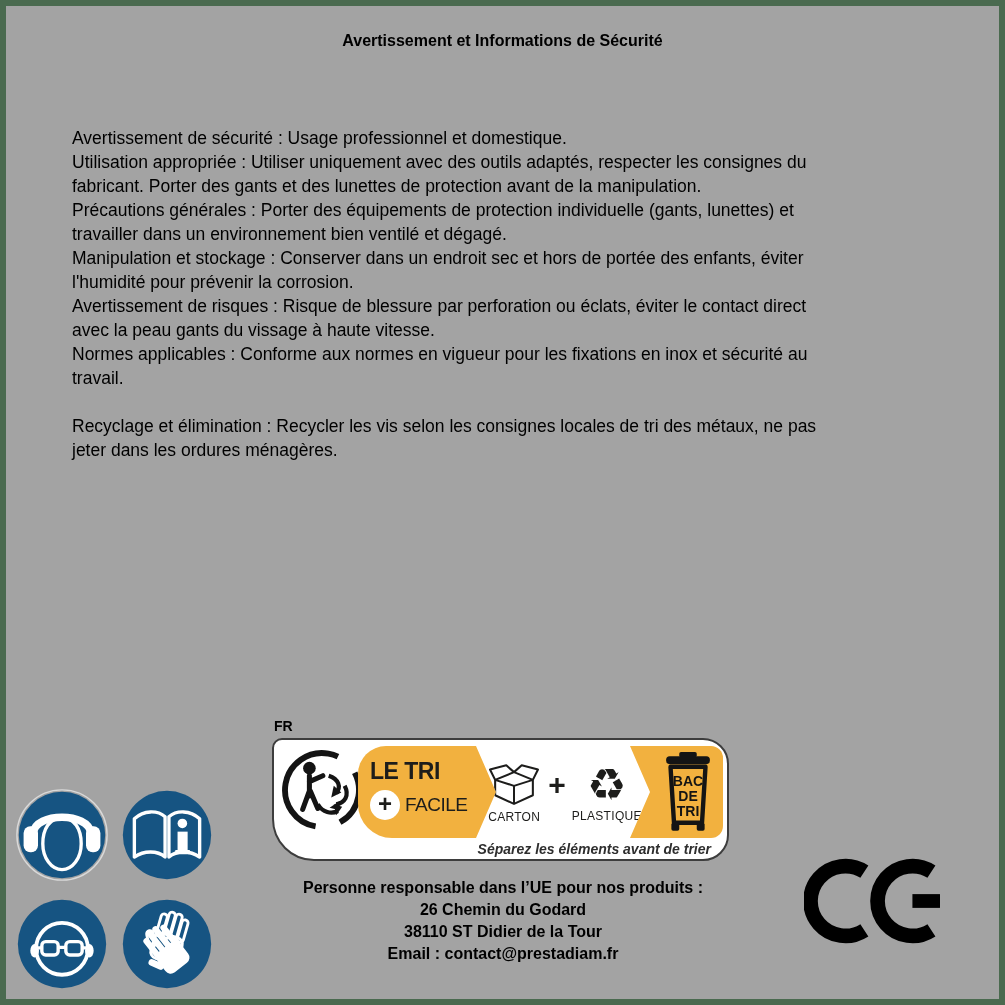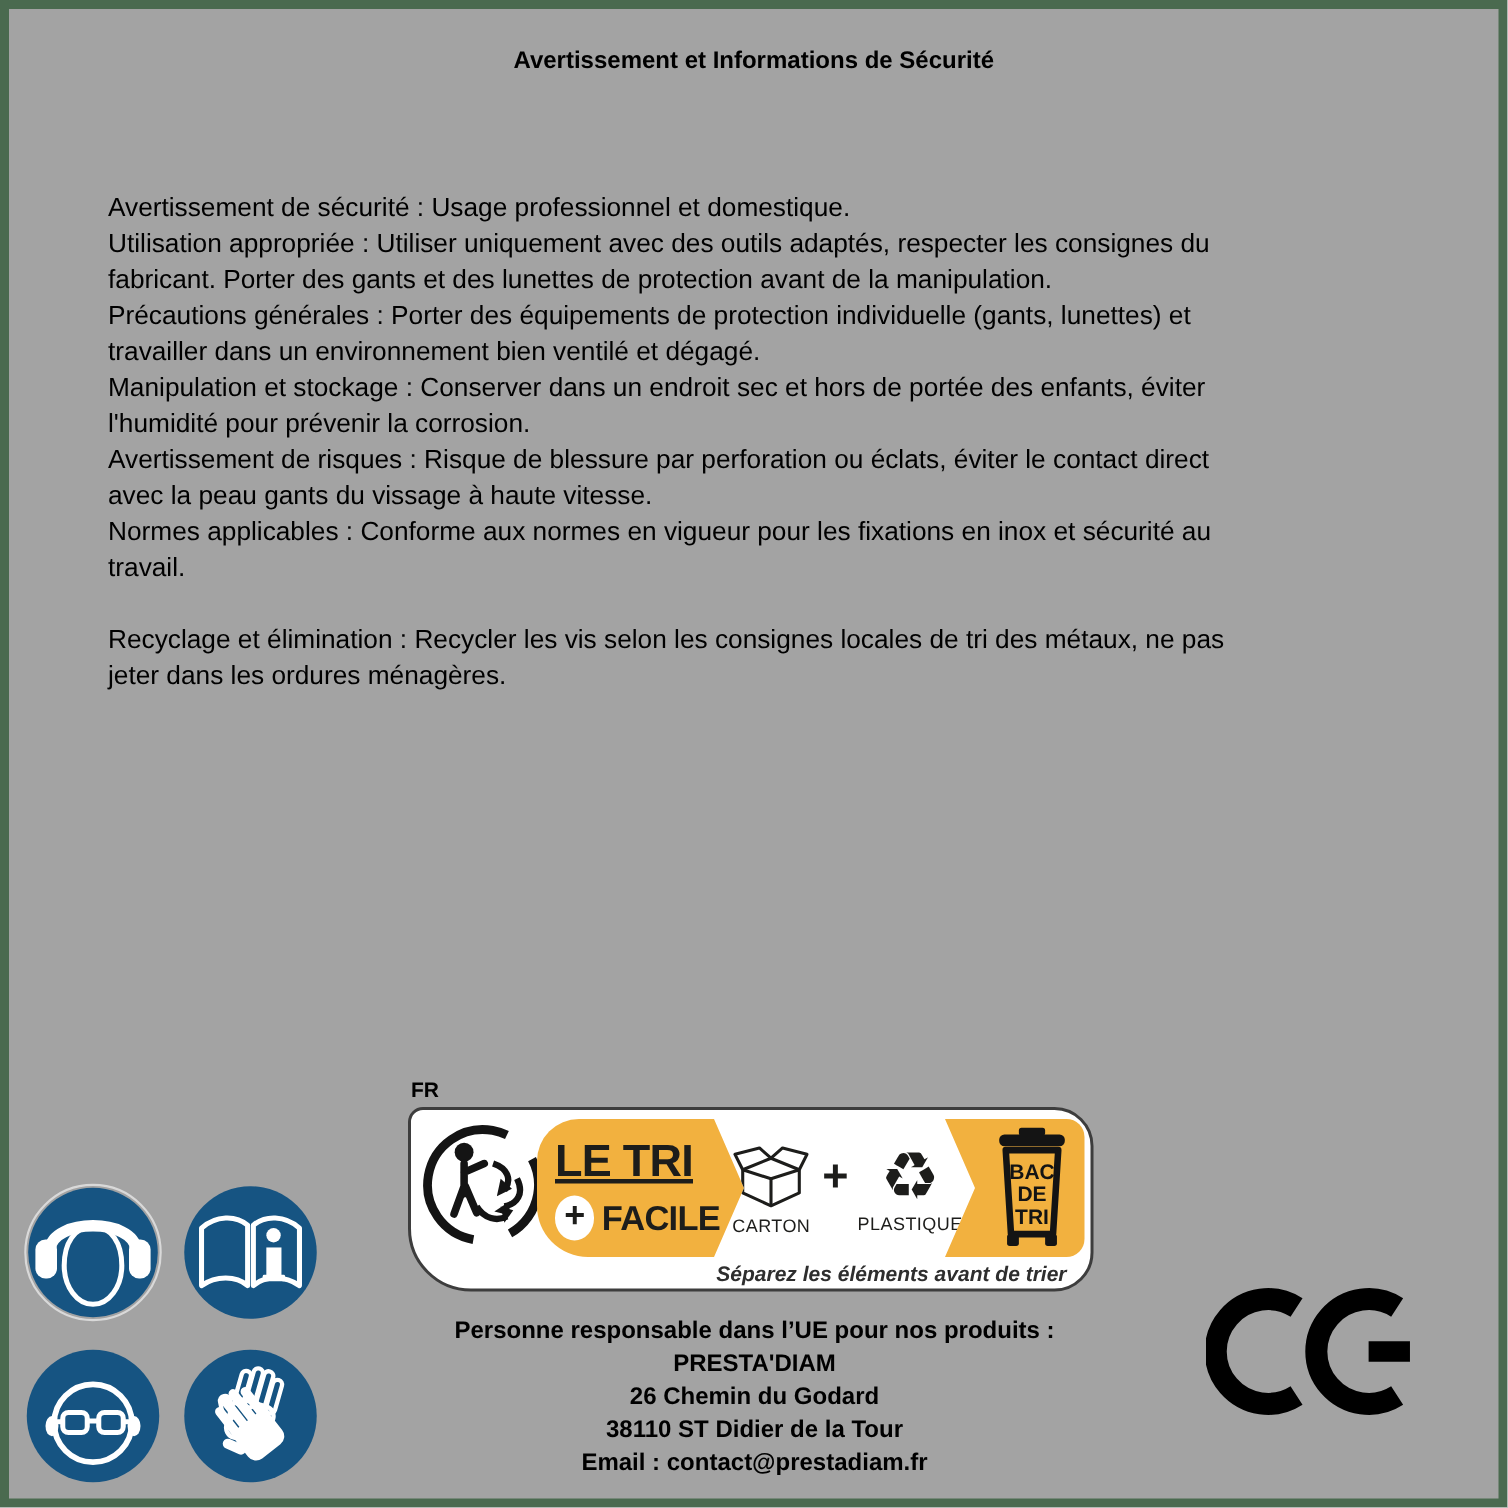--- a/index.html
+++ b/index.html
@@ -34,27 +34,27 @@
     position:absolute; left:266px; top:732px; width:457px; height:123px;
     background:#fff; border:2px solid #3d3d3d;
     border-radius:10px 26px 26px 42px; overflow:hidden;
   }
   .triman { position:absolute; left:6px; top:6px; width:84px; height:88px; }
   .tri-band {
     position:absolute; left:84px; top:6px; width:365px; height:92px;
     background:#F2B13F; border-radius:28px 12px 12px 34px;
   }
   .letri-block { position:absolute; left:12px; top:12px; width:110px; color:#1d1d1b; }
-  .letri-line1 { font-size:30px; font-weight:bold; letter-spacing:-0.5px;text-decoration:underline; }
+  .letri-line1 { font-size:23px; font-weight:bold; letter-spacing:-0.5px; }
   .letri-line2 { display:flex; align-items:center; margin-top:5px; }
   .plus-circle {
     width:30px; height:30px; border-radius:50%; background:#fff; color:#1d1d1b;
     font-size:24px; font-weight:bold; line-height:28px; text-align:center; margin-right:5px;
   }
-  .facile { font-size:23px; font-weight:bold; letter-spacing:-0.5px; }
+  .facile { font-size:19px; font-weight:normal; letter-spacing:-0.5px; }
   .mat-panel {
     position:absolute; left:118px; top:0; width:174px; height:92px; background:#fff;
     clip-path:polygon(0 0, calc(100% - 20px) 0, 100% 50%, calc(100% - 20px) 100%, 0 100%, 20px 50%);
     display:flex; align-items:center; justify-content:center; gap:6px;
     padding:0 22px 0 24px;
   }
   .mat-item { display:flex; flex-direction:column; align-items:center; }
   .mat-label { font-size:12px; font-weight:normal; color:#1d1d1b; letter-spacing:0.3px; margin-top:1px; }
   .mat-plus { font-size:30px; font-weight:bold; color:#1d1d1b; padding-bottom:14px; }
   .recycle-glyph { font-family:"DejaVu Sans", sans-serif; font-size:44px; line-height:46px; color:#1d1d1b; }
@@ -192,21 +192,20 @@
         <text x="32" y="57" text-anchor="middle" font-family="Liberation Sans, sans-serif" font-size="16" font-weight="bold" fill="#141414">DE</text>
         <text x="32" y="74" text-anchor="middle" font-family="Liberation Sans, sans-serif" font-size="16" font-weight="bold" fill="#141414">TRI</text>
       </svg>
     </div>
 
     <div class="tri-tagline">Séparez les éléments avant de trier</div>
   </div>
 
   <div class="footer-address">
     <div>Personne responsable dans l’UE pour nos produits :</div>
-    <div>PRESTA'DIAM</div>
     <div>26 Chemin du Godard</div>
     <div>38110 ST Didier de la Tour</div>
     <div>Email : contact@prestadiam.fr</div>
   </div>
 
   <svg class="ce-mark" viewBox="0 0 160 104" aria-label="CE">
     <path d="M65.7,20.1 A38,38 0 1 0 65.7,83.9" fill="none" stroke="#000" stroke-width="16"></path>
     <path d="M138.7,20.1 A38,38 0 1 0 138.7,83.9" fill="none" stroke="#000" stroke-width="16"></path>
     <path d="M118,52 h30" fill="none" stroke="#000" stroke-width="15"></path>
   </svg>

